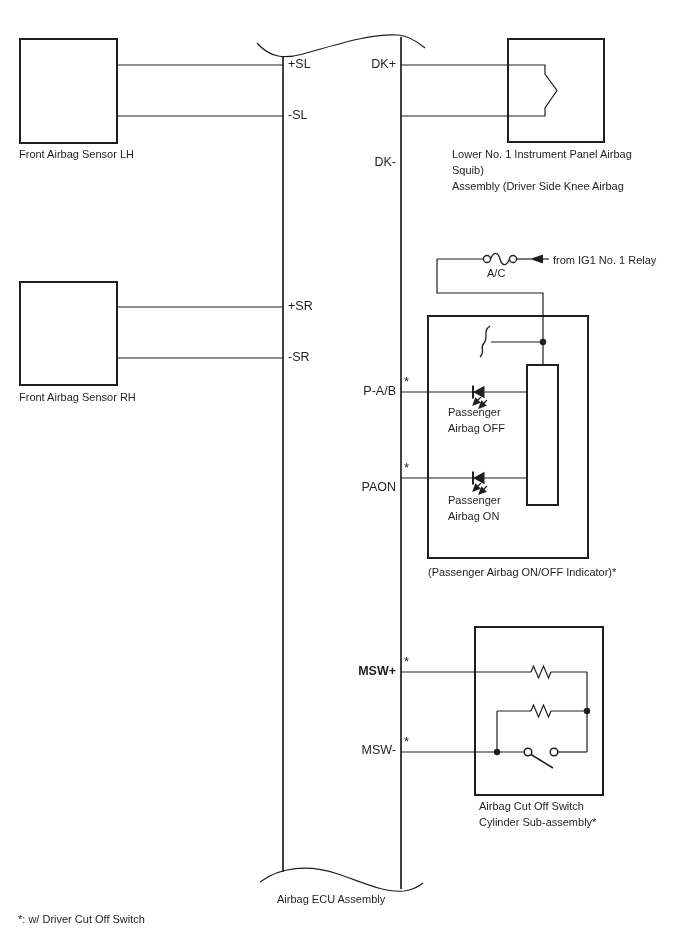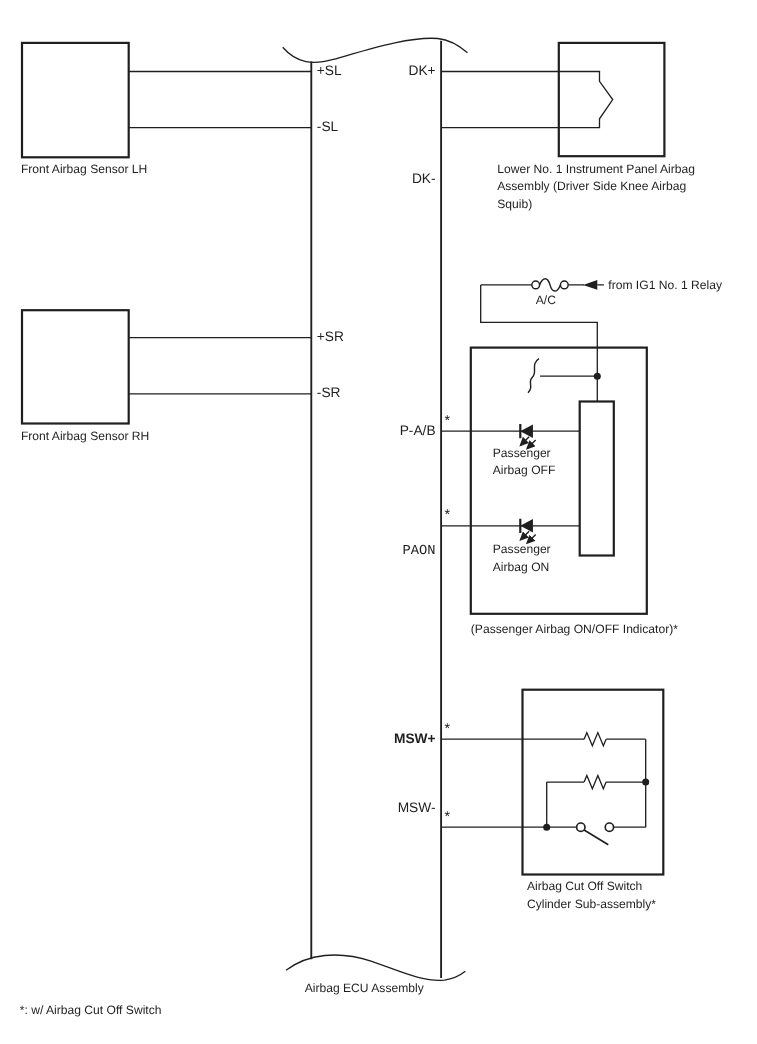--- a/index.html
+++ b/index.html
@@ -105,22 +105,22 @@
       <circle cx="554" cy="752" r="3.8" stroke-width="1.5" fill="#ffffff"></circle>
       <line x1="558" y1="752" x2="587" y2="752" stroke-width="1.2"></line>
     </g>
   </svg>
 
   <div class="lbl" style="left:19px; top:146px;">Front Airbag Sensor LH</div>
   <div class="lbl" style="left:19px; top:389px;">Front Airbag Sensor RH</div>
 
   <div class="lbl" style="left:452px; top:146px;">
     <div>Lower No. 1 Instrument Panel Airbag</div>
+    <div>Squib)</div>
     <div>Assembly (Driver Side Knee Airbag</div>
-    <div>Squib)</div>
   </div>
 
   <div class="lbl" style="left:553px; top:252px;">from IG1 No. 1 Relay</div>
   <div class="lbl" style="left:487px; top:265px;">A/C</div>
 
   <div class="lbl" style="left:448px; top:404px;">
     <div>Passenger</div>
     <div>Airbag OFF</div>
   </div>
   <div class="lbl" style="left:448px; top:492px;">
@@ -131,32 +131,32 @@
   <div class="lbl" style="left:428px; top:564px;">
     <div>(Passenger Airbag ON/OFF Indicator)*</div>
   </div>
 
   <div class="lbl" style="left:479px; top:798px;">
     <div>Airbag Cut Off Switch</div>
     <div>Cylinder Sub-assembly*</div>
   </div>
 
   <div class="lbl" style="left:277px; top:891px;">Airbag ECU Assembly</div>
-  <div class="lbl" style="left:18px; top:911px;">*: w/ Airbag Cut Off Switch</div>
+  <div class="lbl" style="left:18px; top:911px;">*: w/ Driver Cut Off Switch</div>
 
   <div class="pin" style="left:288px; top:57px;">+SL</div>
   <div class="pin" style="left:288px; top:108px;">-SL</div>
   <div class="pin" style="left:288px; top:299px;">+SR</div>
   <div class="pin" style="left:288px; top:350px;">-SR</div>
 
   <div class="pin right" style="right:292px; top:57px;">DK+</div>
   <div class="pin right" style="right:292px; top:108px;margin-top:47px;">DK-</div>
   <div class="pin right" style="right:292px; top:384px;">P-A/B</div>
-  <div class="pin right" style="right:292px; top:494px;font-family:Liberation Mono, monospace;">PAON</div>
+  <div class="pin right" style="right:292px; top:480px;">PAON</div>
   <div class="pin right" style="right:292px; top:664px;font-weight:bold;">MSW+</div>
-  <div class="pin right" style="right:292px; top:727px;padding-left:38px;">MSW-</div>
+  <div class="pin right" style="right:292px; top:743px;padding-left:38px;">MSW-</div>
 
   <div class="star" style="left:404px; top:375px;">*</div>
   <div class="star" style="left:404px; top:461px;">*</div>
   <div class="star" style="left:404px; top:655px;">*</div>
   <div class="star" style="left:404px; top:735px;">*</div>
 
 </div>
 
 </body></html>

